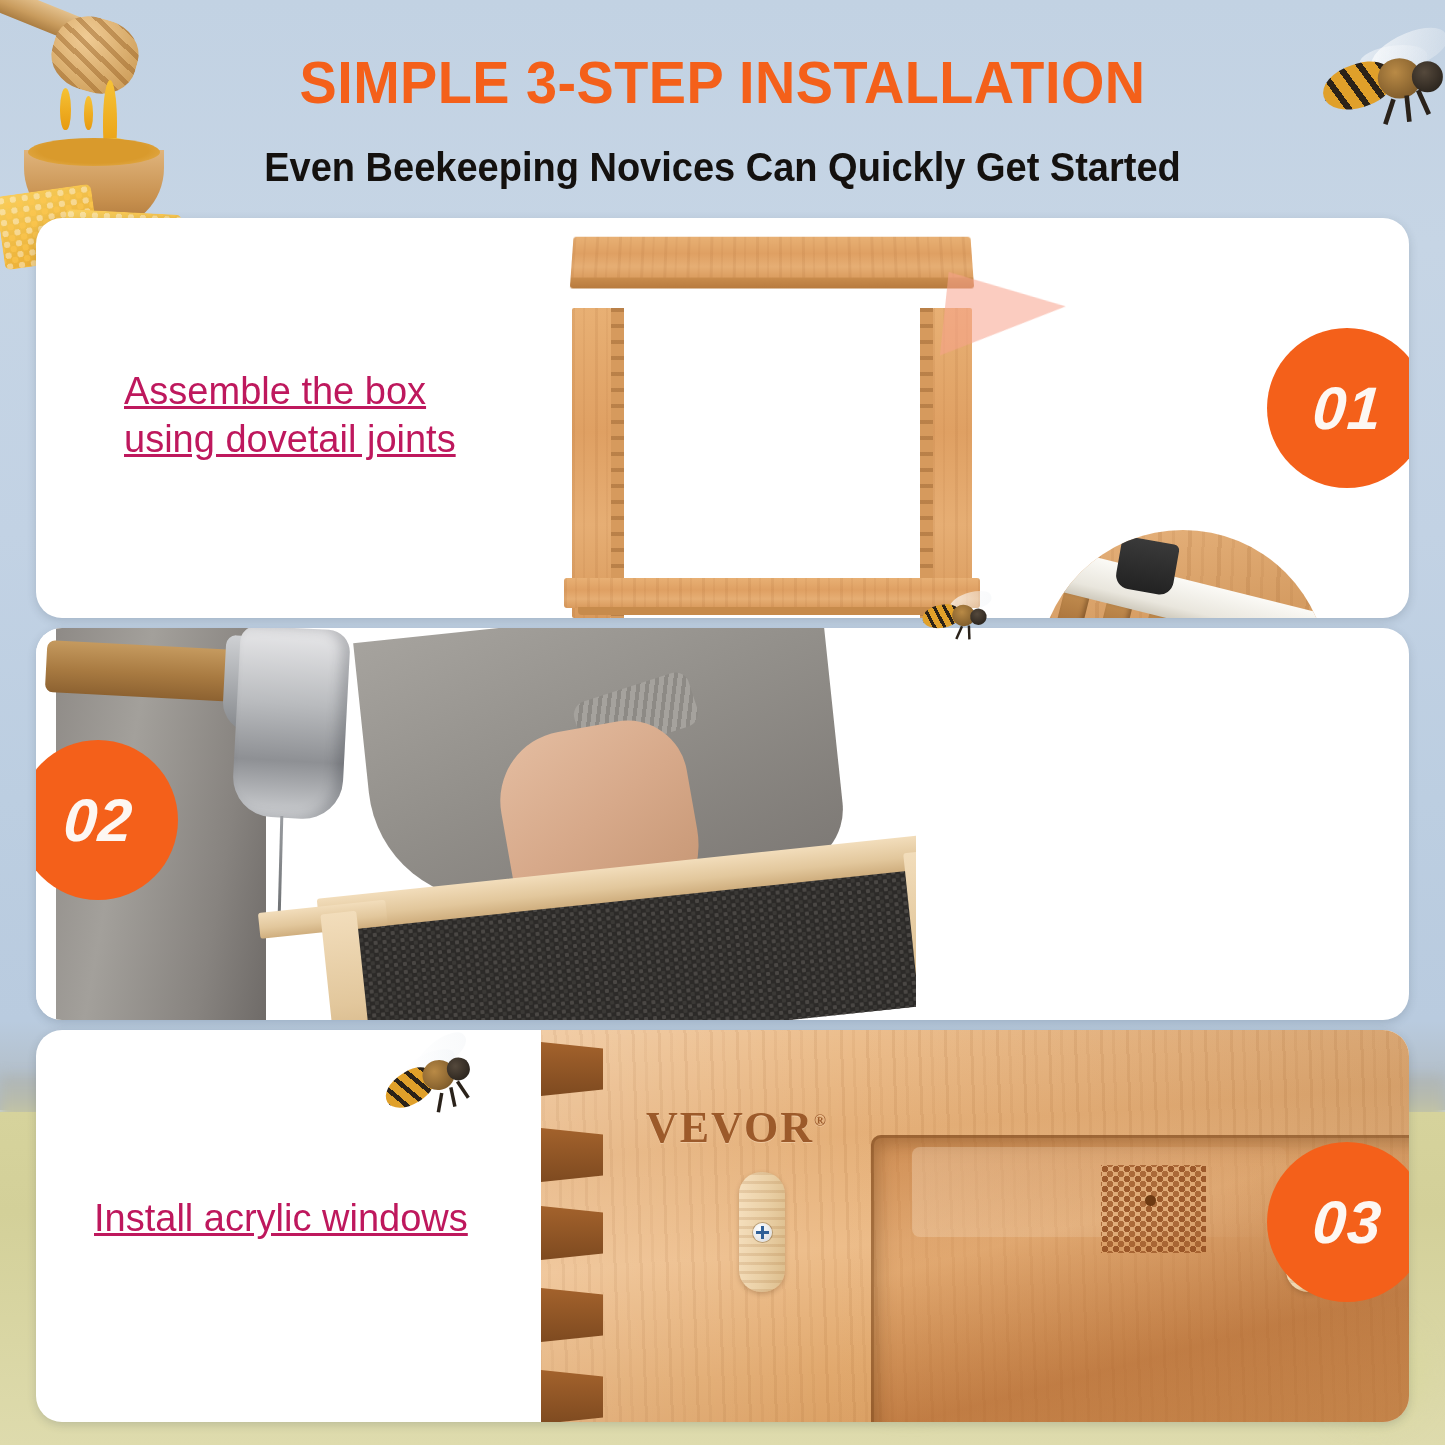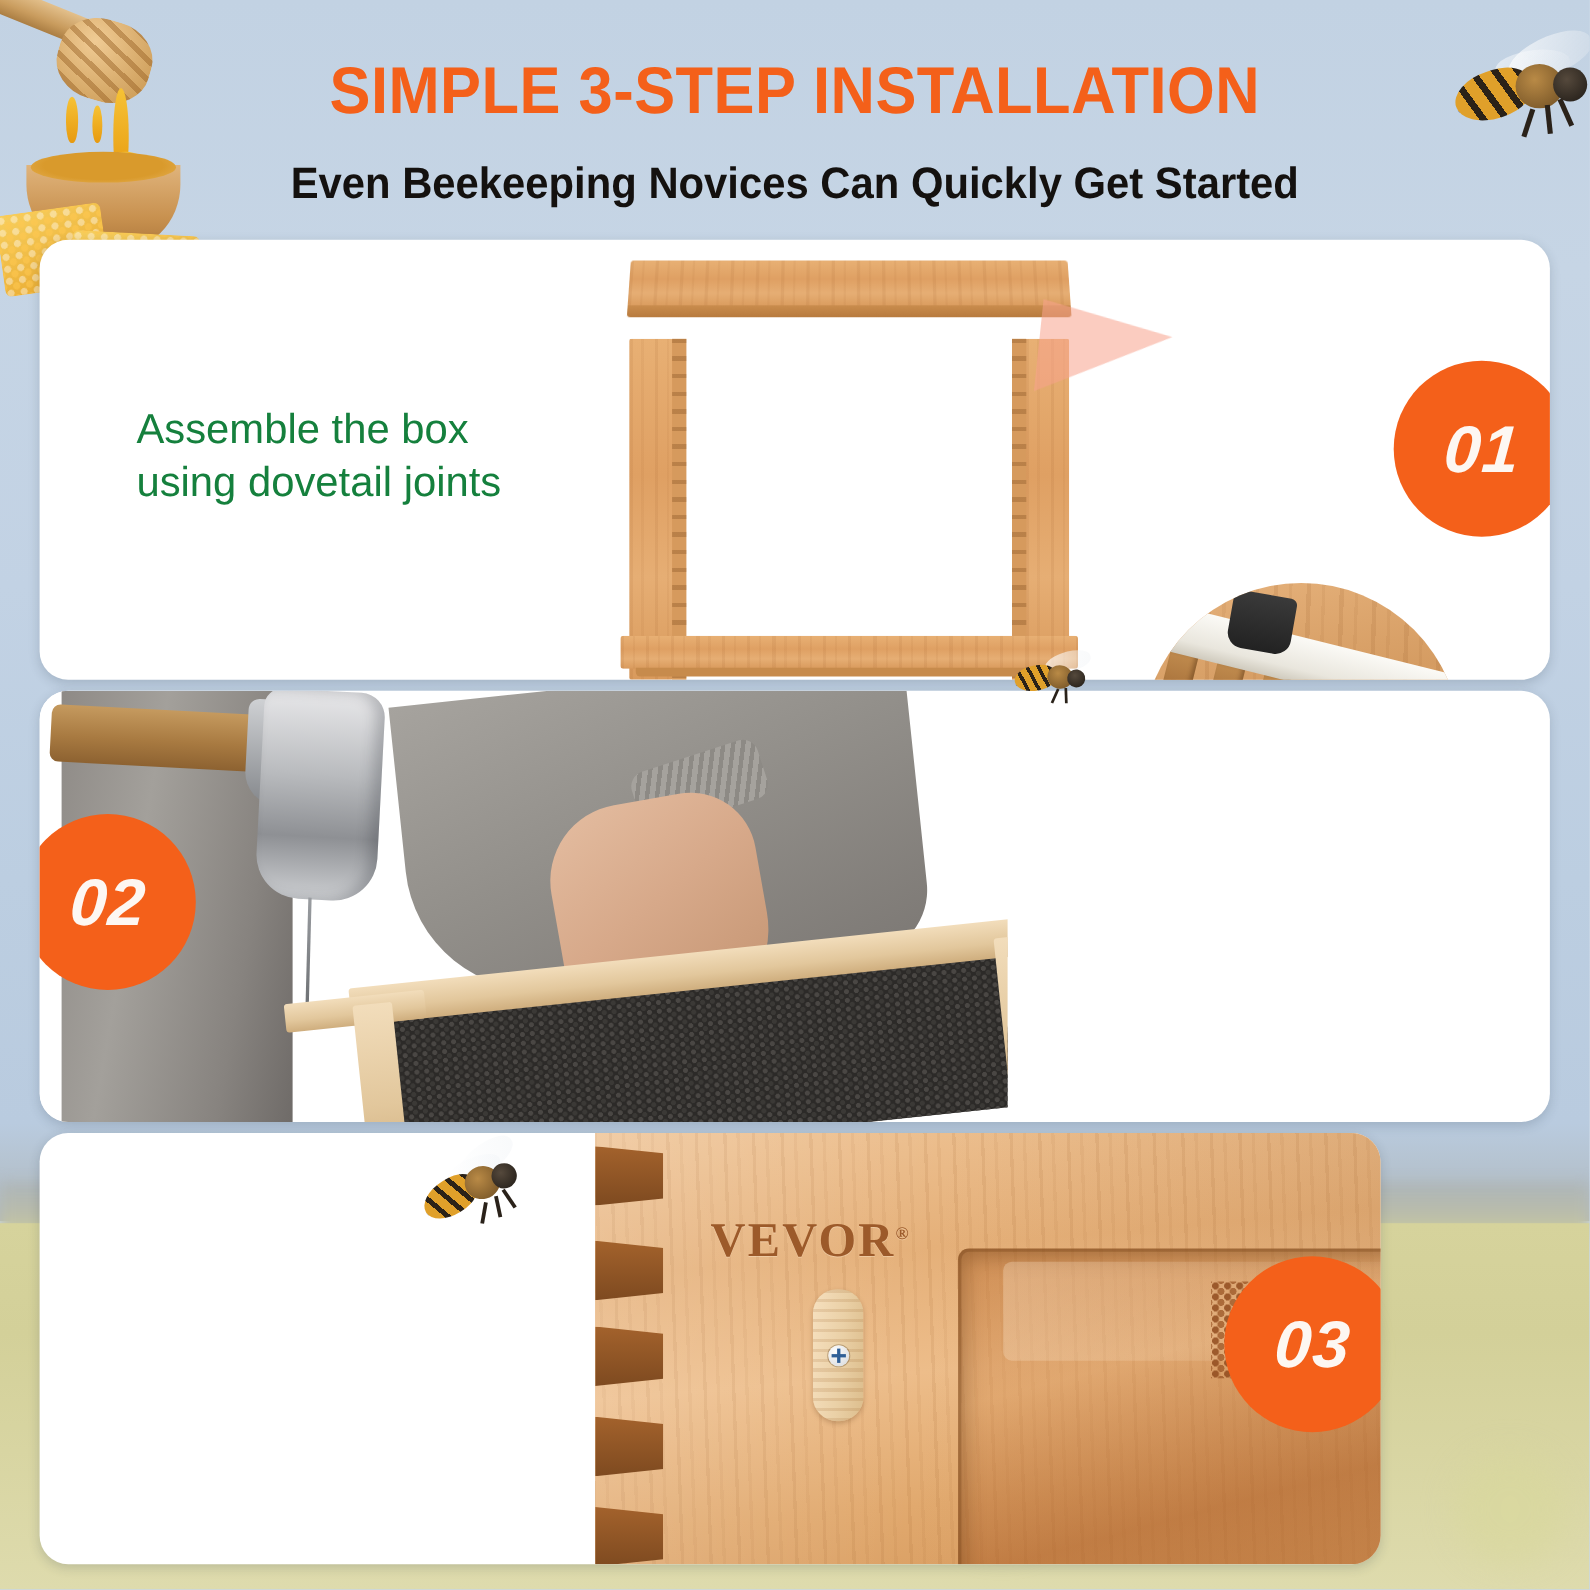--- a/index.html
+++ b/index.html
@@ -52,25 +52,26 @@
     transform:scaleX(.95);
   }
 
   
   .panel{
     position:absolute;background:#ffffff;border-radius:26px;overflow:hidden;
     box-shadow:0 3px 10px rgba(40,55,70,.18);
   }
   #panel1{left:36px;top:218px;width:1373px;height:400px;}
   #panel2{left:36px;top:628px;width:1373px;height:392px;}
-  #panel3{left:36px;top:1030px;width:1219px;height:392px;}
+  #panel3{left:36px;top:1030px;width:1373px;height:392px;}
 
   .step-text{
-    position:absolute;font-size:38px;line-height:1.26;color:#15803d;
+    position:absolute;font-size:38px;line-height:1.26;color:#be185d;
     white-space:pre-line;
+    text-decoration:underline;
   }
   #p1text{left:88px;top:150px;}
   #p2text{left:880px;top:148px;}
   #p3text{left:58px;top:165px;}
 
   
   .badge{
     position:absolute;width:160px;height:160px;border-radius:50%;
     background:#f4601a;display:flex;align-items:center;justify-content:center;
   }
@@ -469,20 +470,21 @@
         </div>
 
       <div class="latch" id="latchL">
         <div class="screw"></div>
       </div>
       <div class="latch" id="latchR">
         <div class="screw"></div>
       </div>
     </div>
 
+    <div class="step-text" id="p3text">Install acrylic windows</div>
 
     <div class="badge" id="badge3">
       <span>03</span>
     </div>
   </div>
 
   <div class="bee" id="bee-mid">
     <div class="wing"></div>
     <div class="abdomen"></div>
     <div class="thorax"></div>

